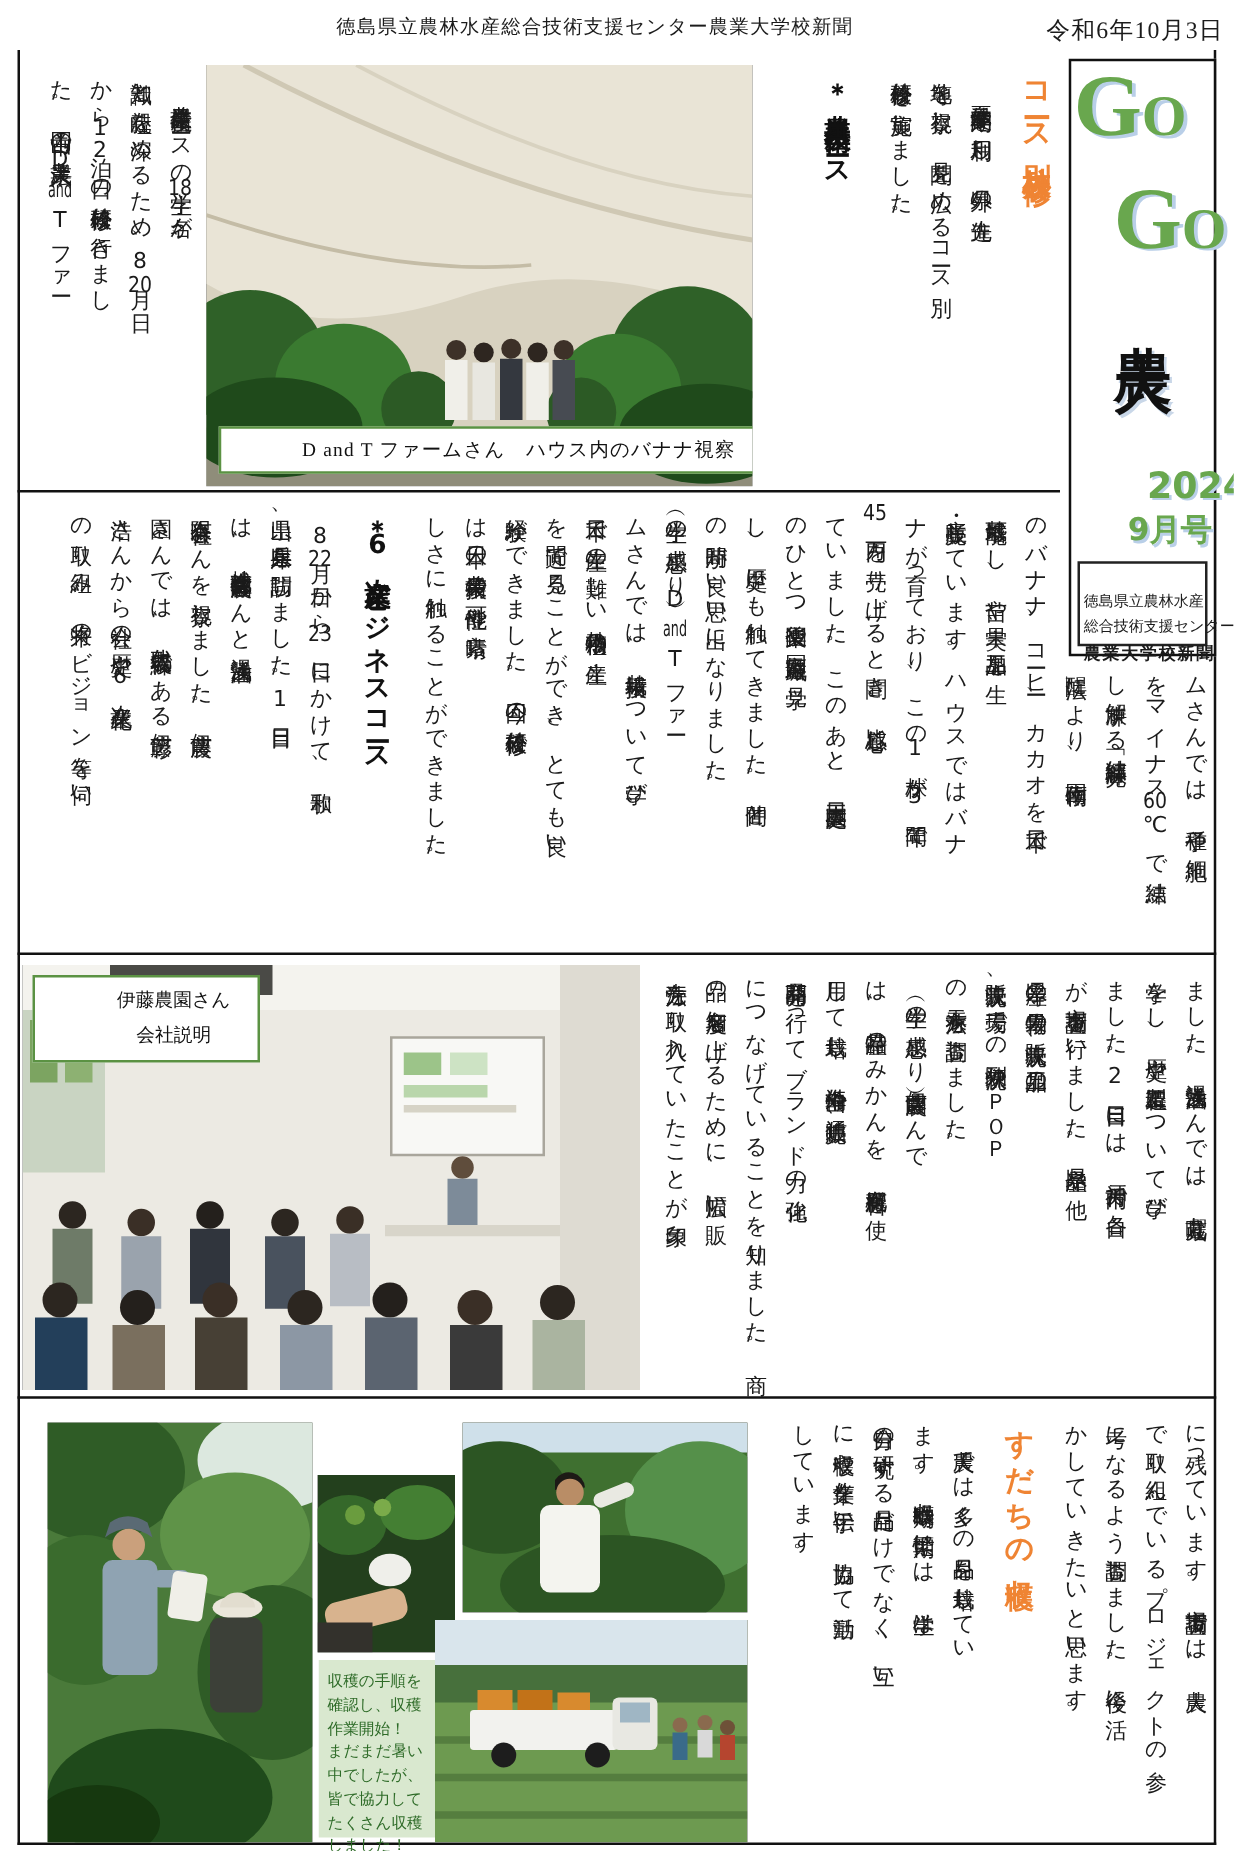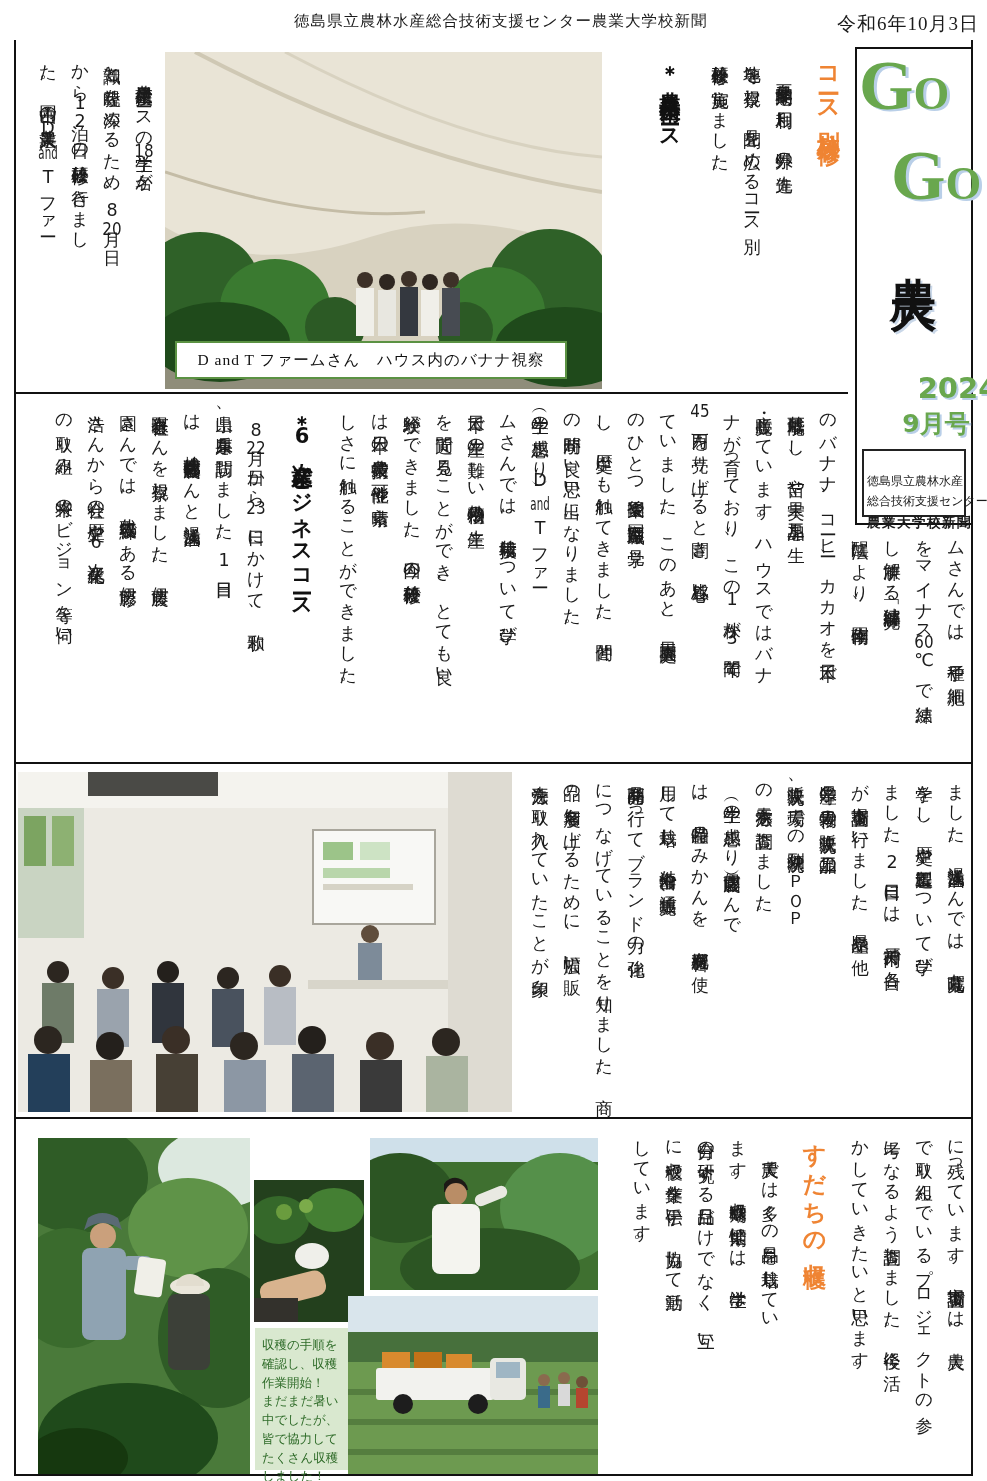--- a/index.html
+++ b/index.html
@@ -1,21 +1,21 @@
 <!DOCTYPE html>
 <html lang="ja"><head>
 <meta charset="utf-8">
 <style>
   html,body{margin:0;padding:0;}
   body{width:987px;height:1481px;background:#fff;overflow:hidden;
        font-family:"DejaVu Sans","Liberation Sans",sans-serif;color:#1b1b1b;}
   .page{position:relative;width:987px;height:1481px;background:#fff;}
 
   
-  .hdr-title{position:absolute;left:294px;top:11px;font-size:15.5px;letter-spacing:1px;
+  .hdr-title{position:absolute;left:269px;top:11px;font-size:15.5px;letter-spacing:1px;
              font-family:"Liberation Serif","DejaVu Serif",serif;}
   .hdr-date{position:absolute;right:8px;top:11px;font-size:19px;letter-spacing:1px;
             font-family:"Liberation Serif","DejaVu Serif",serif;}
 
   
   .rule{position:absolute;background:#111;}
   .rule.v{width:2px;}
   .rule.h{height:2px;}
 
   
@@ -52,21 +52,21 @@
         font-size:23px;font-weight:bold;color:#ef8433;letter-spacing:3px;}
   .subhead-v{writing-mode:vertical-rl;height:100%;width:44px;line-height:44px;
         font-size:21px;font-weight:bold;color:#111;letter-spacing:2px;}
   .short-group{height:228px;margin-top:126px;}
 
   
   .photo{position:absolute;overflow:hidden;background:#777;}
   .photo svg{display:block;width:100%;height:100%;}
   .caption-box{position:absolute;background:#fff;border:2px solid #5b9243;
         display:flex;align-items:center;justify-content:center;text-align:center;
-        font-family:"Liberation Serif","DejaVu Serif",serif;color:#111;}
+        font-family:"Liberation Serif","DejaVu Serif",serif;color:#111;padding-left:44px;}
   .cap1{left:10px;bottom:10px;width:388px;height:34px;font-size:15.5px;letter-spacing:1px;}
   .cap2{left:8px;top:8px;width:134px;height:66px;font-size:15px;line-height:1.9;white-space:pre-line;}
   .note-box{position:absolute;background:#d9e8cf;color:#2e6b28;font-size:12.5px;
         line-height:1.5;padding:8px 7px;box-sizing:border-box;white-space:pre-line;}
 </style>
 </head>
 <body>
 
 <div class="page">
 
@@ -239,20 +239,22 @@
         <circle cx="226" cy="274" r="14" fill="#2c2620"></circle>
           <rect x="206" y="288" width="42" height="52" fill="#8c97a4"></rect>
         <circle cx="294" cy="268" r="14" fill="#24201c"></circle>
           <rect x="274" y="282" width="42" height="58" fill="#5b6470"></rect>
         <circle cx="362" cy="274" r="14" fill="#3a2f26"></circle>
           <rect x="342" y="288" width="42" height="52" fill="#3a3a3a"></rect>
         <circle cx="428" cy="270" r="14" fill="#2c2620"></circle>
           <rect x="408" y="284" width="42" height="56" fill="#aab4a0"></rect>
       </g>
     </svg>
+    <div class="caption-box cap2">伊藤農園さん
+会社説明</div>
   </div>
 
   <div class="vflow" style="left:602px;top:1128px;width:370px;height:342px;">
     <div class="colgroup">
         <div class="vcol">に残っています。市場調査では、農大</div>
         <div class="vcol">で取り組んでいるプロジェクトの参</div>
         <div class="vcol">考になるよう調査しました。今後に活</div>
         <div class="vcol">かしていきたいと思います。</div>
       </div>
     <div class="headline-v" style="margin-left:6px;margin-right:6px;">すだちの収穫</div>

